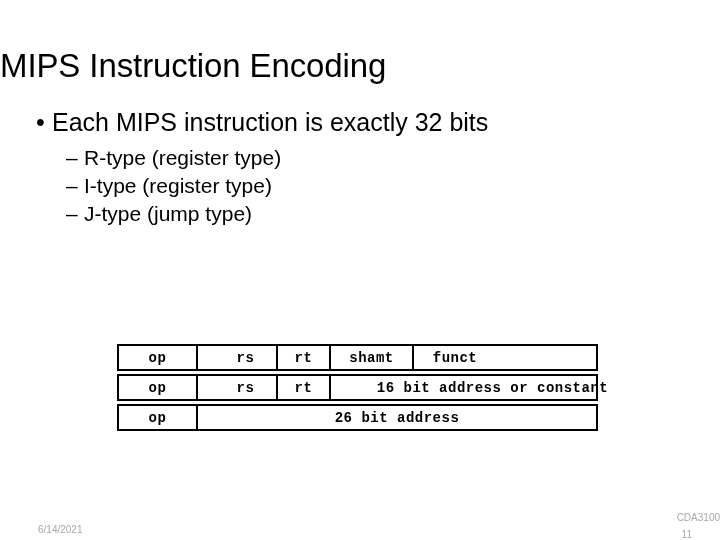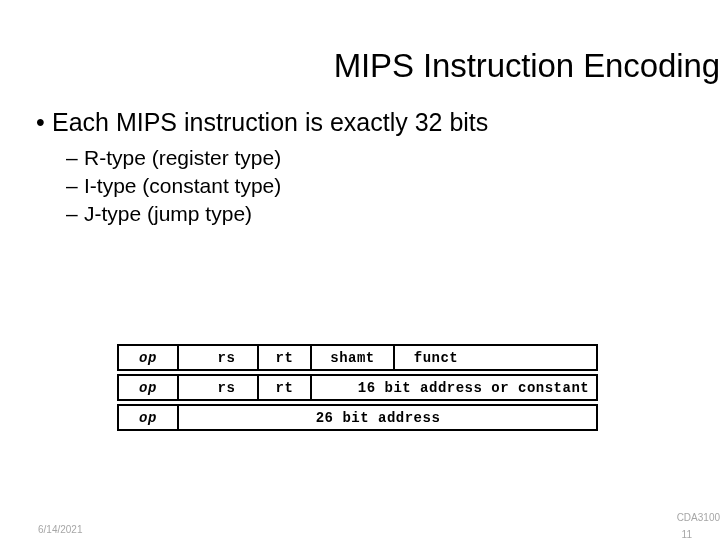--- a/index.html
+++ b/index.html
@@ -20,21 +20,21 @@
     position: absolute;
     inset: 0;
   }
 
   
   .slide-title {
     position: absolute;
     top: 46px;
     left: 0;
     width: 720px;
-    text-align: right;
+    text-align: left;
     font-size: 33px;
     font-weight: 400;
     line-height: 40px;
     letter-spacing: -0.1px;
     white-space: nowrap;
   }
 
   
   .body-list {
     position: absolute;
@@ -103,21 +103,21 @@
     border-right: 2px solid #000000;
     box-sizing: border-box;
     white-space: nowrap;
     overflow: visible;
   }
   .enc-cell:last-child {
     border-right: none;
     border-radius: 8px;
   }
   
-  .c-op     { width: 60px; font-style: italic; }
+  .c-op     { width: 79px; }
   .c-rs     { width: 80px; padding-left: 17px; }
   .c-rt     { width: 53px; }
   .c-rd     { width: 78px; }
   .c-shamt  { width: 83px; }
   .c-funct  { width: 82px; }
   .c-imm16  { width: 245px; }
   .c-addr26 { width: 398px; }
   
   .c-imm16 .spill {
     position: relative;
@@ -173,21 +173,21 @@
 
     <div class="sub-list">
 
       <div class="bullet-l2">
         <span class="marker">–</span>
         <span>R-type (register type)</span>
       </div>
 
       <div class="bullet-l2">
         <span class="marker">–</span>
-        <span>I-type (constant type)</span>
+        <span>I-type (register type)</span>
       </div>
 
       <div class="bullet-l2">
         <span class="marker">–</span>
         <span>J-type (jump type)</span>
       </div>
 
     </div>
   </div>
 

